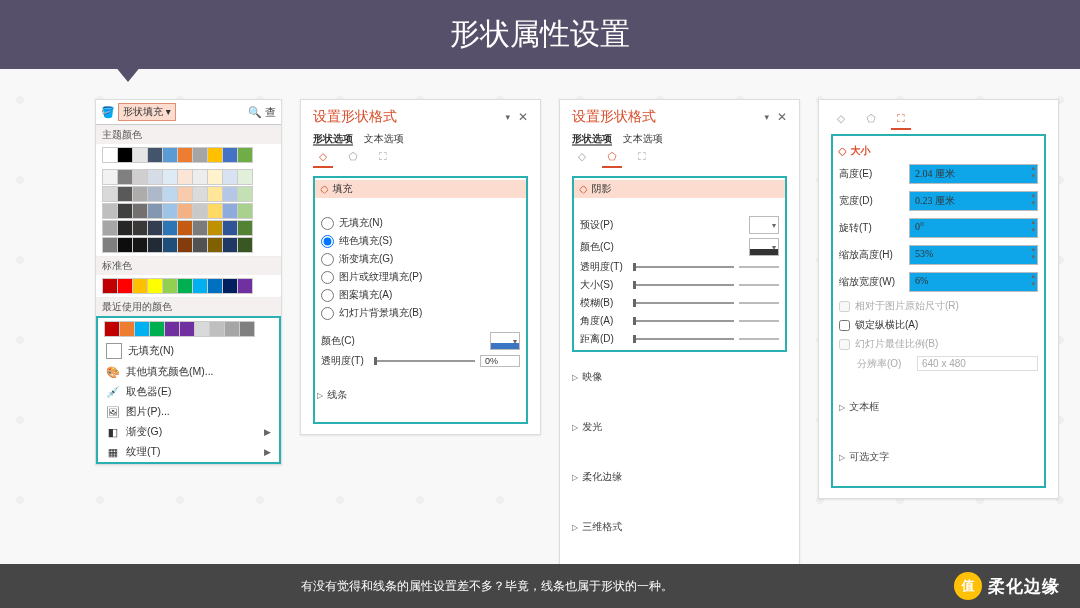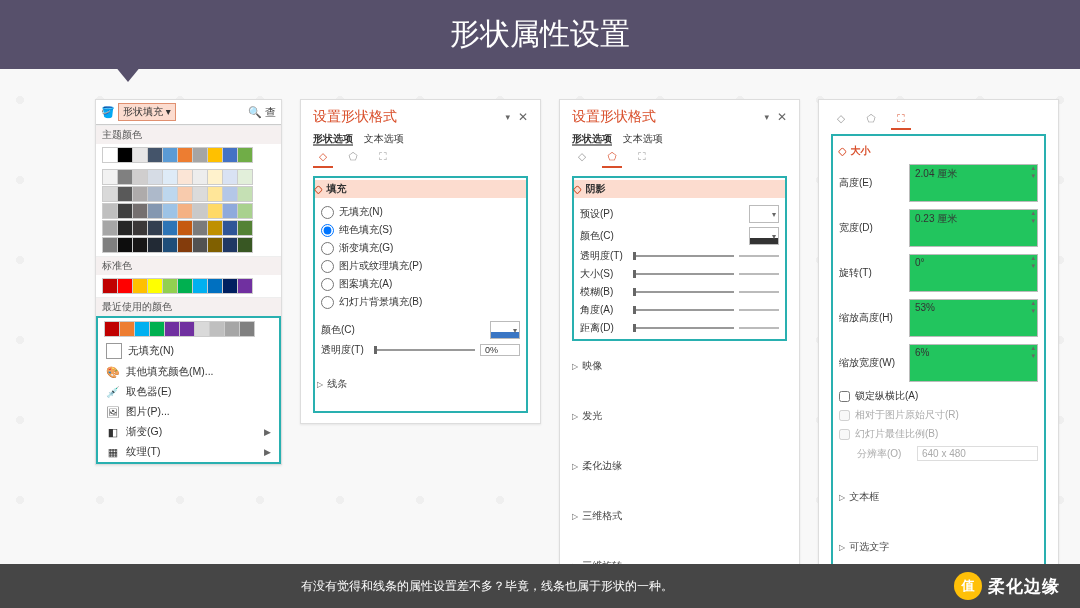--- a/index.html
+++ b/index.html
@@ -143,23 +143,23 @@
   }
   .chev-down {
     position: absolute;
     top: 12px; right: 30px;
     font-size: 9px;
     color: #666;
   }
   .section-head {
     background: #fcdccf;
     font-size: 10px;
-    font-weight: bold;
-    padding: 2px 0;
-    margin: 0 -2px 5px;
+    font-weight: normal;
+    padding: 2px 6px;
+    margin: 0 -2px 16px;
   }
   .section-head::before {
     content: "▢";
     color: #c84018;
     margin-right: 4px;
     transform: rotate(45deg);
     display: inline-block;
     font-size: 8px;
   }
   .radio-row, .field-row {
@@ -195,26 +195,27 @@
   .size-head::before { content:"▢"; transform:rotate(45deg); display:inline-block; margin-right:4px; font-size:8px;}
   .prop-row {
     display: flex;
     align-items: center;
     font-size: 10px;
     margin-bottom: 7px;
   }
   .prop-row .plbl { flex: 0 0 70px; }
   .spin-box {
     border: 1px solid #bbb;
-    padding: 2px 14px 20px 5px;
+    padding: 2px 14px 2px 5px;
     flex: 1;
     position: relative;
-    background: #22c55e;
+    background: #0ea5e9;
     font-size: 10px;
     height: 14px;
+    font-family: Liberation Serif, serif;
   }
   .spin-box::after {
     content: "▴\A▾";
     white-space: pre;
     position: absolute;
     right: 2px; top: -1px;
     font-size: 7px;
     line-height: 8px;
     color: #666;
   }
@@ -541,27 +542,27 @@
           <span class="spin-box">0°</span>
         </div>
       <div class="prop-row">
           <span class="plbl">缩放高度(H)</span>
           <span class="spin-box">53%</span>
         </div>
       <div class="prop-row">
           <span class="plbl">缩放宽度(W)</span>
           <span class="spin-box">6%</span>
         </div>
+      <label class="chk-row disabled">
+          <input type="checkbox" disabled="" style="">
+          <span>相对于图片原始尺寸(R)</span>
+        </label>
       <label class="chk-row">
           <input type="checkbox" style="">
           <span>锁定纵横比(A)</span>
-        </label>
-      <label class="chk-row disabled">
-          <input type="checkbox" disabled="" style="">
-          <span>相对于图片原始尺寸(R)</span>
         </label>
       <label class="chk-row disabled">
           <input type="checkbox" disabled="" style="">
           <span>幻灯片最佳比例(B)</span>
         </label>
       <div class="prop-row disabled">
           <span class="plbl plbl2" style="flex:0 0 60px; padding-left:18px;">分辨率(O)</span>
           <span class="combo">640 x 480</span>
         </div>
       <div style="height:4px"></div>

